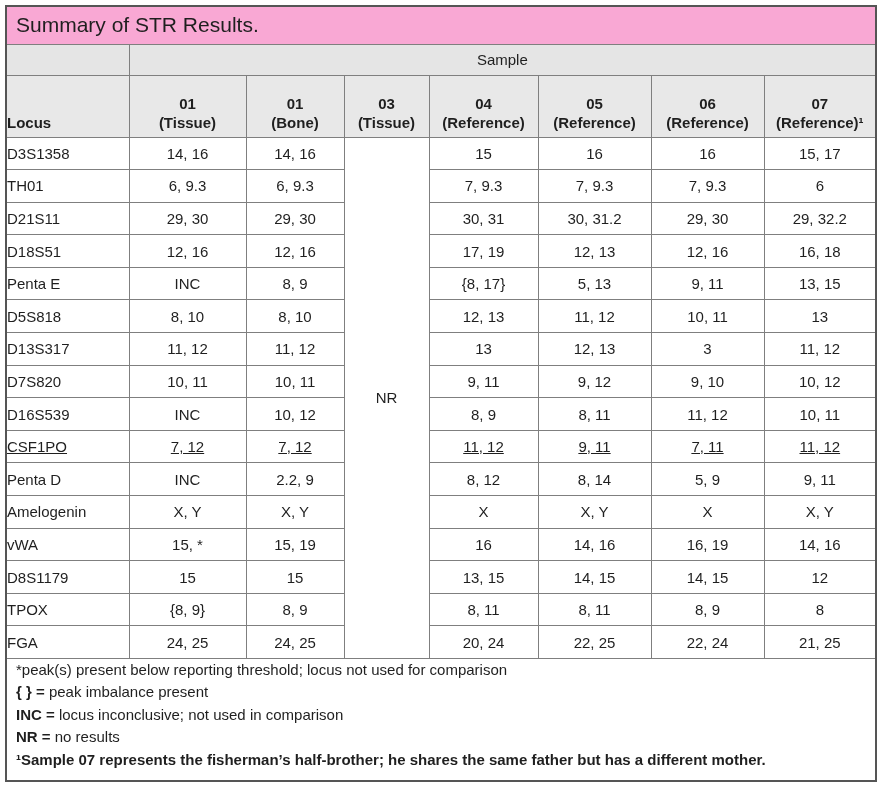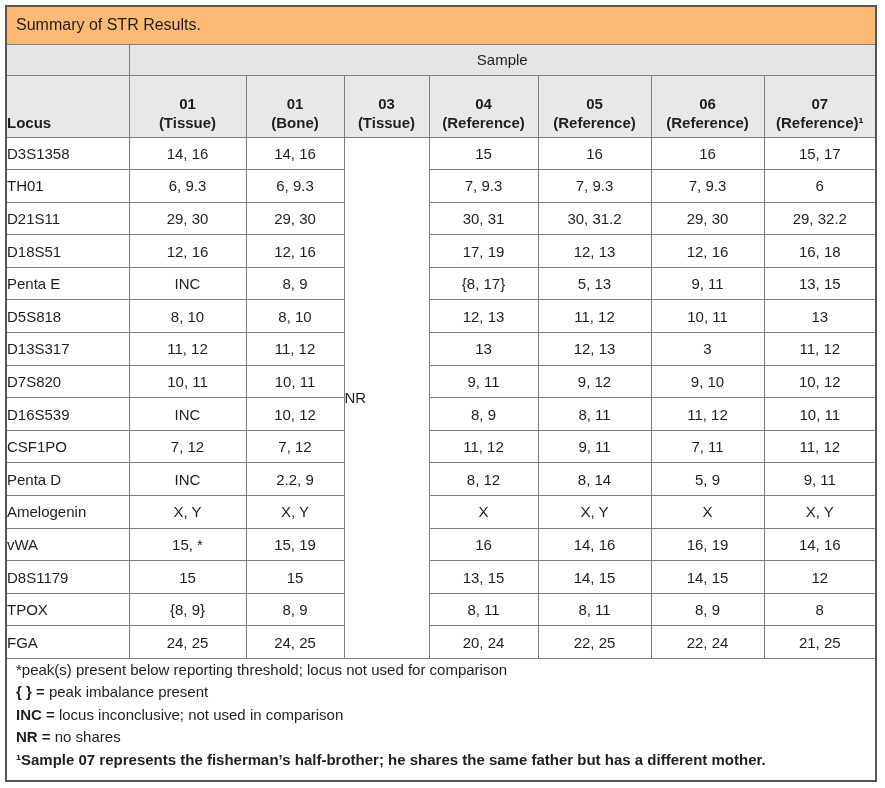--- a/index.html
+++ b/index.html
@@ -26,22 +26,22 @@
     border: 2px solid #555555;
   }
   table.str td, table.str th {
     border: 1px solid #7f7f7f;
     padding: 0;
     overflow: hidden;
     font-size: 15px;
     font-weight: normal;
   }
   tr.title-row td {
-    background: #fdba74;
-    font-size: 16px;
+    background: #f9a8d4;
+    font-size: 21px;
     text-align: left;
     vertical-align: middle;
     padding: 2px 0 2px 9px;
     margin-top: 24px;
   }
   tr.group-row th {
     background: #e5e5e5;
     vertical-align: middle;
   }
   th.group-blank { background: #e8e8e8; }
@@ -65,20 +65,21 @@
     font-weight: bold;
     text-align: left;
     vertical-align: middle;
     padding-left: 9px;
   }
   td.val-cell {
     text-align: center;
     vertical-align: middle;
   }
   td.nr-cell {
+    text-align: center;
     vertical-align: middle;
   }
   tr.foot-row td {
     vertical-align: top;
     padding: 0 9px 4px 9px;
     line-height: 22.4px;
     font-size: 15px;
   }
   .fn-bold { font-weight: bold; }
   .fn-line { white-space: pre-wrap; }
@@ -193,21 +194,21 @@
         </tr>
         <tr style="height: 32.6px;">
           <td class="locus-cell">D16S539</td>
           <td class="val-cell">INC</td>
           <td class="val-cell">10, 12</td>
           <td class="val-cell">8, 9</td>
           <td class="val-cell">8, 11</td>
           <td class="val-cell">11, 12</td>
           <td class="val-cell">10, 11</td>
         </tr>
-        <tr style="height: 32.6px;">
+        <tr style="height: 32.6px; text-decoration: underline;">
           <td class="locus-cell">CSF1PO</td>
           <td class="val-cell">7, 12</td>
           <td class="val-cell">7, 12</td>
           <td class="val-cell">11, 12</td>
           <td class="val-cell">9, 11</td>
           <td class="val-cell">7, 11</td>
           <td class="val-cell">11, 12</td>
         </tr>
         <tr style="height: 32.6px;">
           <td class="locus-cell">Penta D</td>
@@ -261,19 +262,19 @@
           <td class="val-cell">20, 24</td>
           <td class="val-cell">22, 25</td>
           <td class="val-cell">22, 24</td>
           <td class="val-cell">21, 25</td>
         </tr>
         <tr class="foot-row">
         <td colspan="8" id="footnotes-cell">
             <div class="fn-line"><span>*peak(s) present below reporting threshold; locus not used for comparison</span></div>
             <div class="fn-line"><span class="fn-bold">{ } = </span><span>peak imbalance present</span></div>
             <div class="fn-line"><span class="fn-bold">INC = </span><span>locus inconclusive; not used in comparison</span></div>
-            <div class="fn-line"><span class="fn-bold">NR = </span><span>no shares</span></div>
+            <div class="fn-line"><span class="fn-bold">NR = </span><span>no results</span></div>
             <div class="fn-line"><span class="fn-bold">¹Sample 07 represents the fisherman’s half-brother; he shares the same father but has a different mother.</span></div>
           </td>
       </tr>
     </tbody>
   </table>
 </div>
 
 </body></html>

